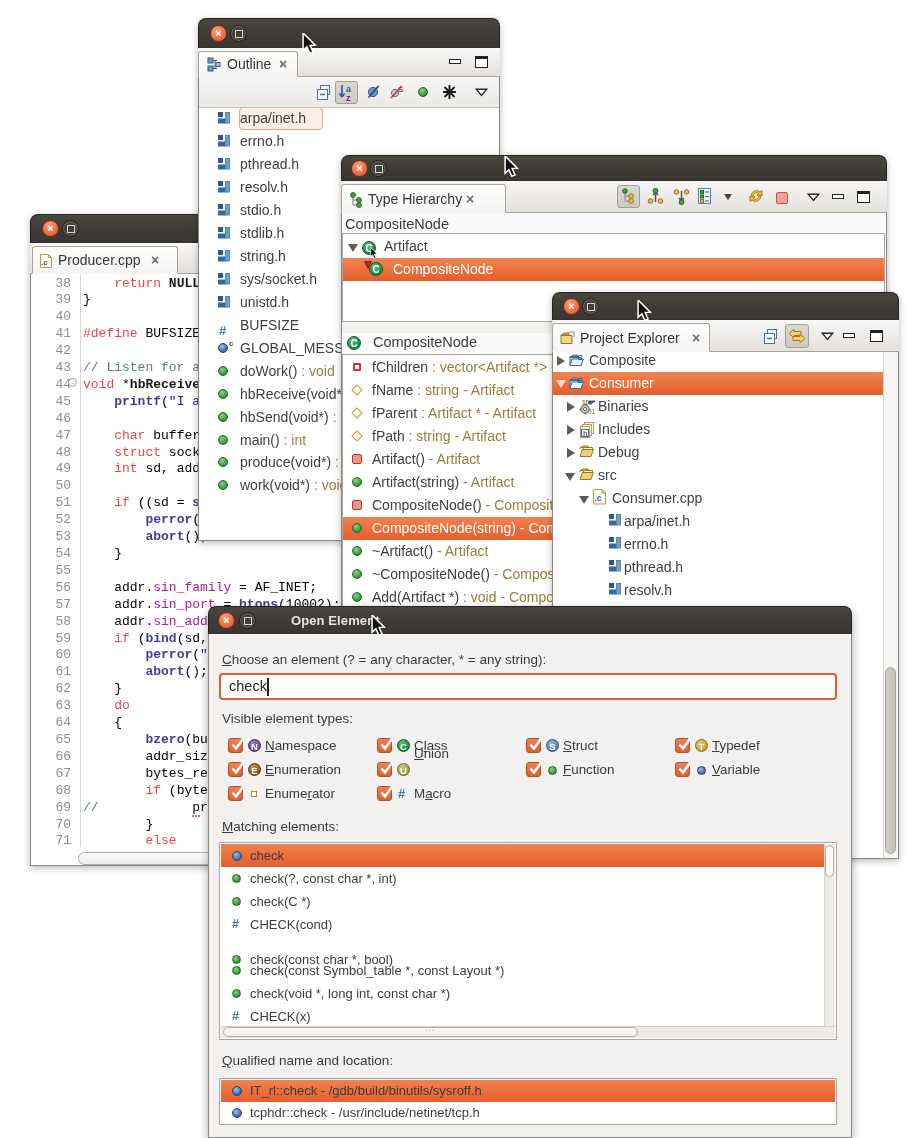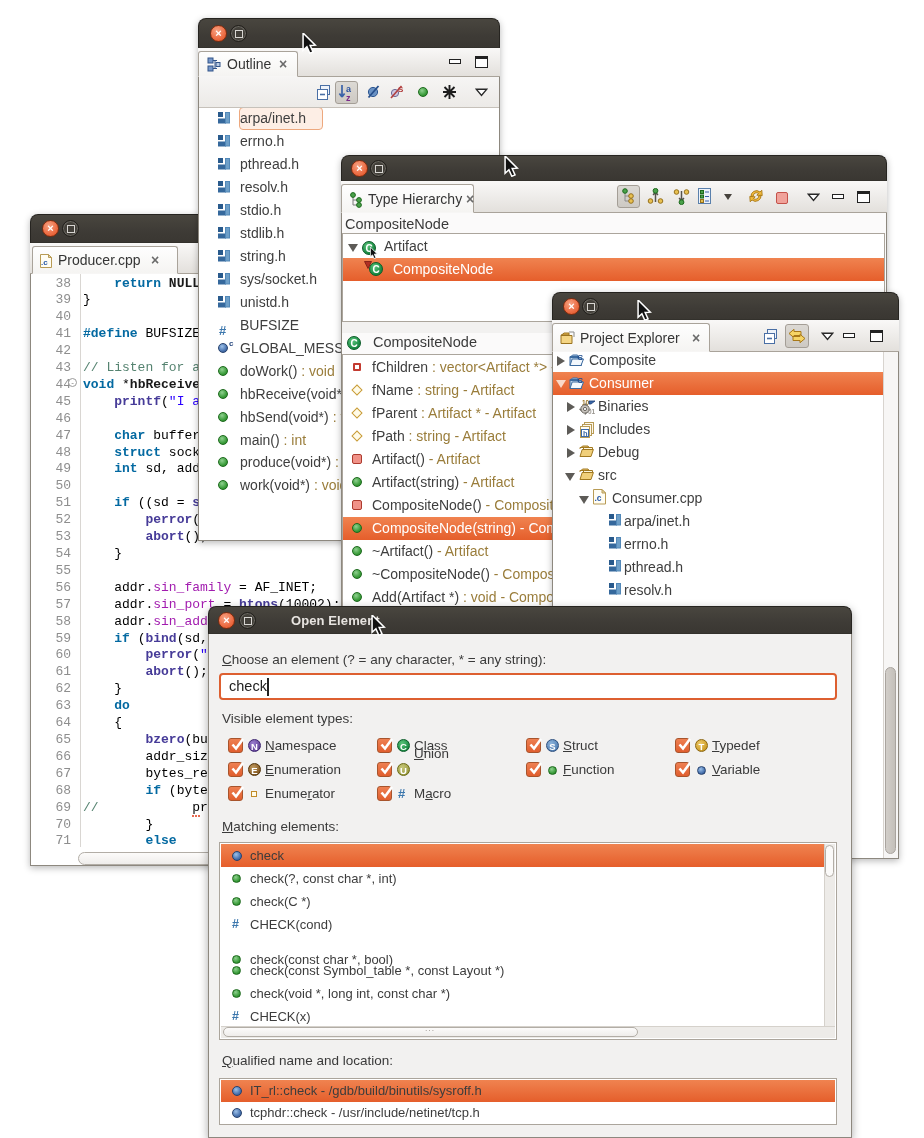--- a/index.html
+++ b/index.html
@@ -30,21 +30,21 @@
 .rsq{position:absolute;width:10px;height:10px;border-radius:2px;background:#f09288;border:1px solid #ad3b2f;}
 .rsqo{position:absolute;width:8px;height:8px;border:2px solid #c33b31;background:#fff;border-radius:1px;}
 .dia{position:absolute;width:8px;height:8px;border:1.5px solid #c89b36;background:#fffbe8;transform:rotate(45deg);}
 .arr-r{position:absolute;width:0;height:0;border-left:8px solid #5d5b57;border-top:5px solid transparent;border-bottom:5px solid transparent;}
 .arr-d{position:absolute;width:0;height:0;border-top:8px solid #5d5b57;border-left:5px solid transparent;border-right:5px solid transparent;}
 .hash{position:absolute;color:#3c77ad;font-weight:bold;font-size:13px;}
 .dec{color:#9a7d3b;}
 .mm{position:absolute;width:12px;height:5px;border:1.5px solid #222;background:#fdfdfd;}
 .mx{position:absolute;width:13px;height:12px;border:1.5px solid #222;border-top:3.5px solid #222;background:#fdfdfd;}
 .mono{font-family:"Liberation Mono",monospace;}
-.k{color:#0369a1;font-weight:bold;}
+.k{color:#ef4444;font-weight:normal;}
 .fn{color:#463b98;font-weight:bold;}
 .st{color:#2a00ff;}
 .cm{color:#558370;}
 .fl{color:#a21caf;}
 .bb{font-weight:bold;color:#1a1a1a;}
 .chk{position:absolute;width:15px;height:15px;border-radius:3px;border:1px solid #a8542c;
  background:linear-gradient(#ee8052,#e05e2e);}
 .chk svg{position:absolute;left:0px;top:-3px;overflow:visible;}
 .cblab{position:absolute;font-size:13.4px;color:#3a3a3a;height:16px;line-height:16px;white-space:pre;}
 .dlab{position:absolute;font-size:13.5px;color:#3a3a3a;white-space:pre;}
@@ -289,21 +289,21 @@
  </div>
 </div>
 
 <div class="w" id="wTH" style="left:341px;top:155px;width:546px;height:495px;">
  <div class="tbar" style="height:26px;">
   <div class="cb" style="left:9px;top:4px;">×</div>
   <div class="mb" style="left:28px;top:4px;"></div>
  </div>
  <div class="body" style="top:26px;"></div>
  <div class="tabs" style="top:26px;height:32px;">
-  <div class="tab" style="left:0px;width:133px;">
+  <div class="tab" style="left:0px;width:165px;">
    <svg class="ic" style="left:7px;top:7px;" width="14" height="16" viewBox="0 0 14 16">
     <path d="M4 3 v10 M4 8 h6 M4 13 h6" stroke="#7a7a7a" fill="none"></path>
     <circle cx="4" cy="3" r="2.4" fill="#4aa14a" stroke="#1c6a1c"></circle>
     <circle cx="10" cy="8" r="2.4" fill="#4aa14a" stroke="#1c6a1c"></circle>
     <circle cx="10" cy="13" r="2.4" fill="#4aa14a" stroke="#1c6a1c"></circle>
    </svg>
    <div class="tt" style="left:26px;top:6px;">Type Hierarchy</div>
    <div class="tx" style="left:124px;top:6px;">×</div>
   </div>
   <div style="position:absolute;left:276px;top:4px;width:23px;height:23px;background:linear-gradient(#dcd9d4,#cdc9c3);border:1px solid #a49e96;border-radius:3px;"></div>

